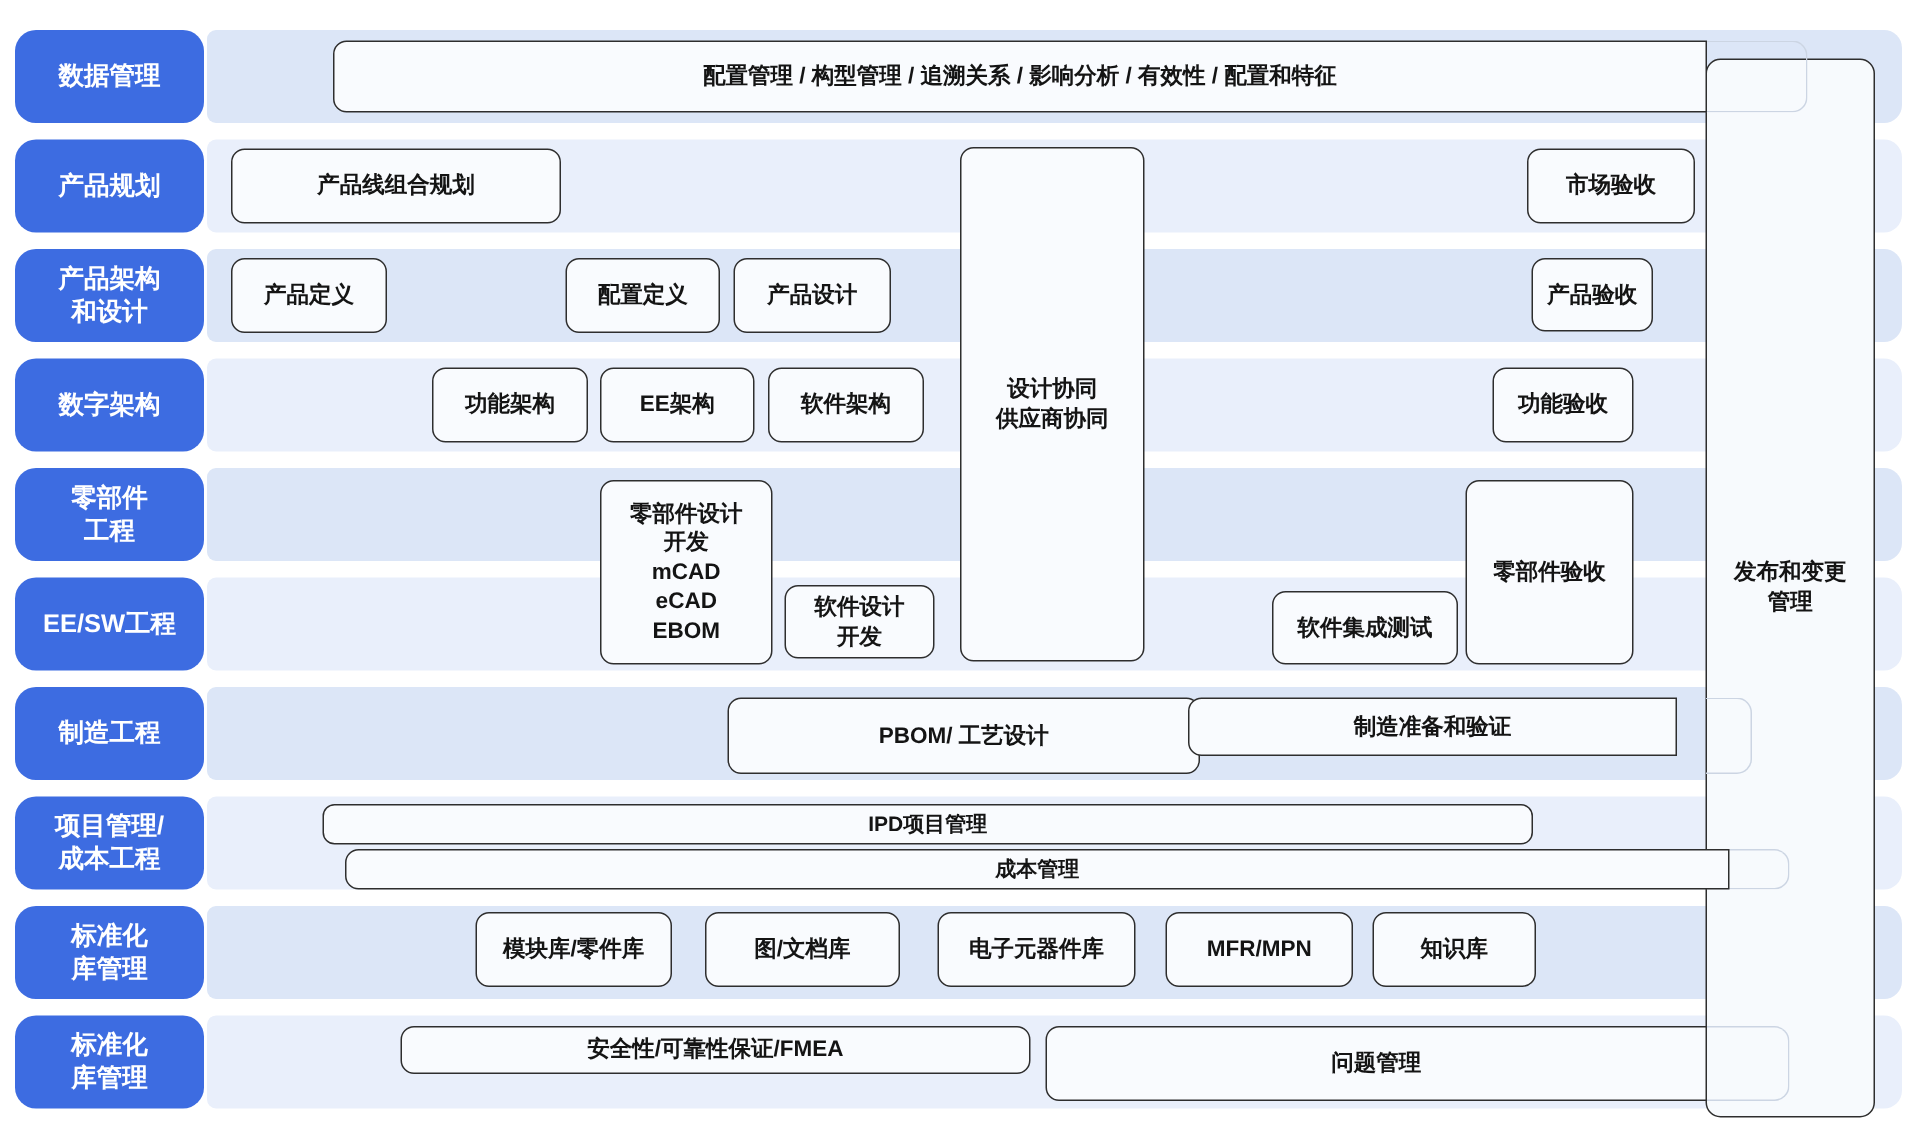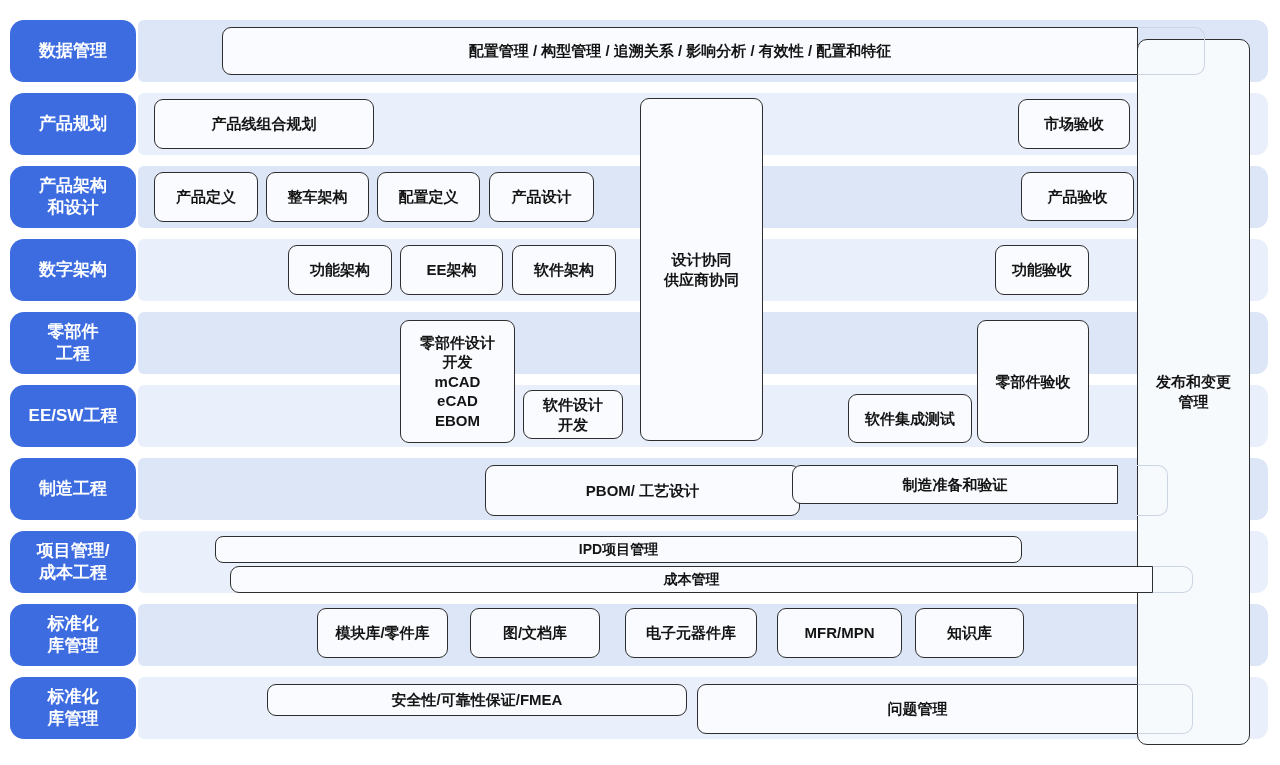--- a/index.html
+++ b/index.html
@@ -109,24 +109,23 @@
   <div class="ghost" style="left:1137px;top:465px;width:31px;height:51px"></div>
   <div class="ghost" style="left:1137px;top:566px;width:56px;height:27px"></div>
   <div class="ghost" style="left:1137px;top:684px;width:56px;height:50px"></div>
 
   <div class="box underbar" style="left:222px;top:27px;width:916px;height:48px">配置管理 / 构型管理 / 追溯关系 / 影响分析 / 有效性 / 配置和特征</div>
 
   <div class="box" style="left:154px;top:99px;width:220px;height:50px">产品线组合规划</div>
   <div class="box" style="left:1018px;top:99px;width:112px;height:50px">市场验收</div>
 
   <div class="box" style="left:154px;top:172px;width:104px;height:50px">产品定义</div>
-  <div class="box" style="left:266px;top:172px;width:103px;height:50px">整车架构</div>
   <div class="box" style="left:377px;top:172px;width:103px;height:50px">配置定义</div>
   <div class="box" style="left:489px;top:172px;width:105px;height:50px">产品设计</div>
-  <div class="box" style="left:1021px;top:172px;width:113px;height:49px">产品验收</div>
+  <div class="box" style="left:1021px;top:172px;width:81px;height:49px">产品验收</div>
 
   <div class="box" style="left:288px;top:245px;width:104px;height:50px">功能架构</div>
   <div class="box" style="left:400px;top:245px;width:103px;height:50px">EE架构</div>
   <div class="box" style="left:512px;top:245px;width:104px;height:50px">软件架构</div>
   <div class="box" style="left:995px;top:245px;width:94px;height:50px">功能验收</div>
 
   <div class="box" style="left:640px;top:98px;width:123px;height:343px">
     <span class="line">设计协同</span>
     <span class="line">供应商协同</span>
   </div>

